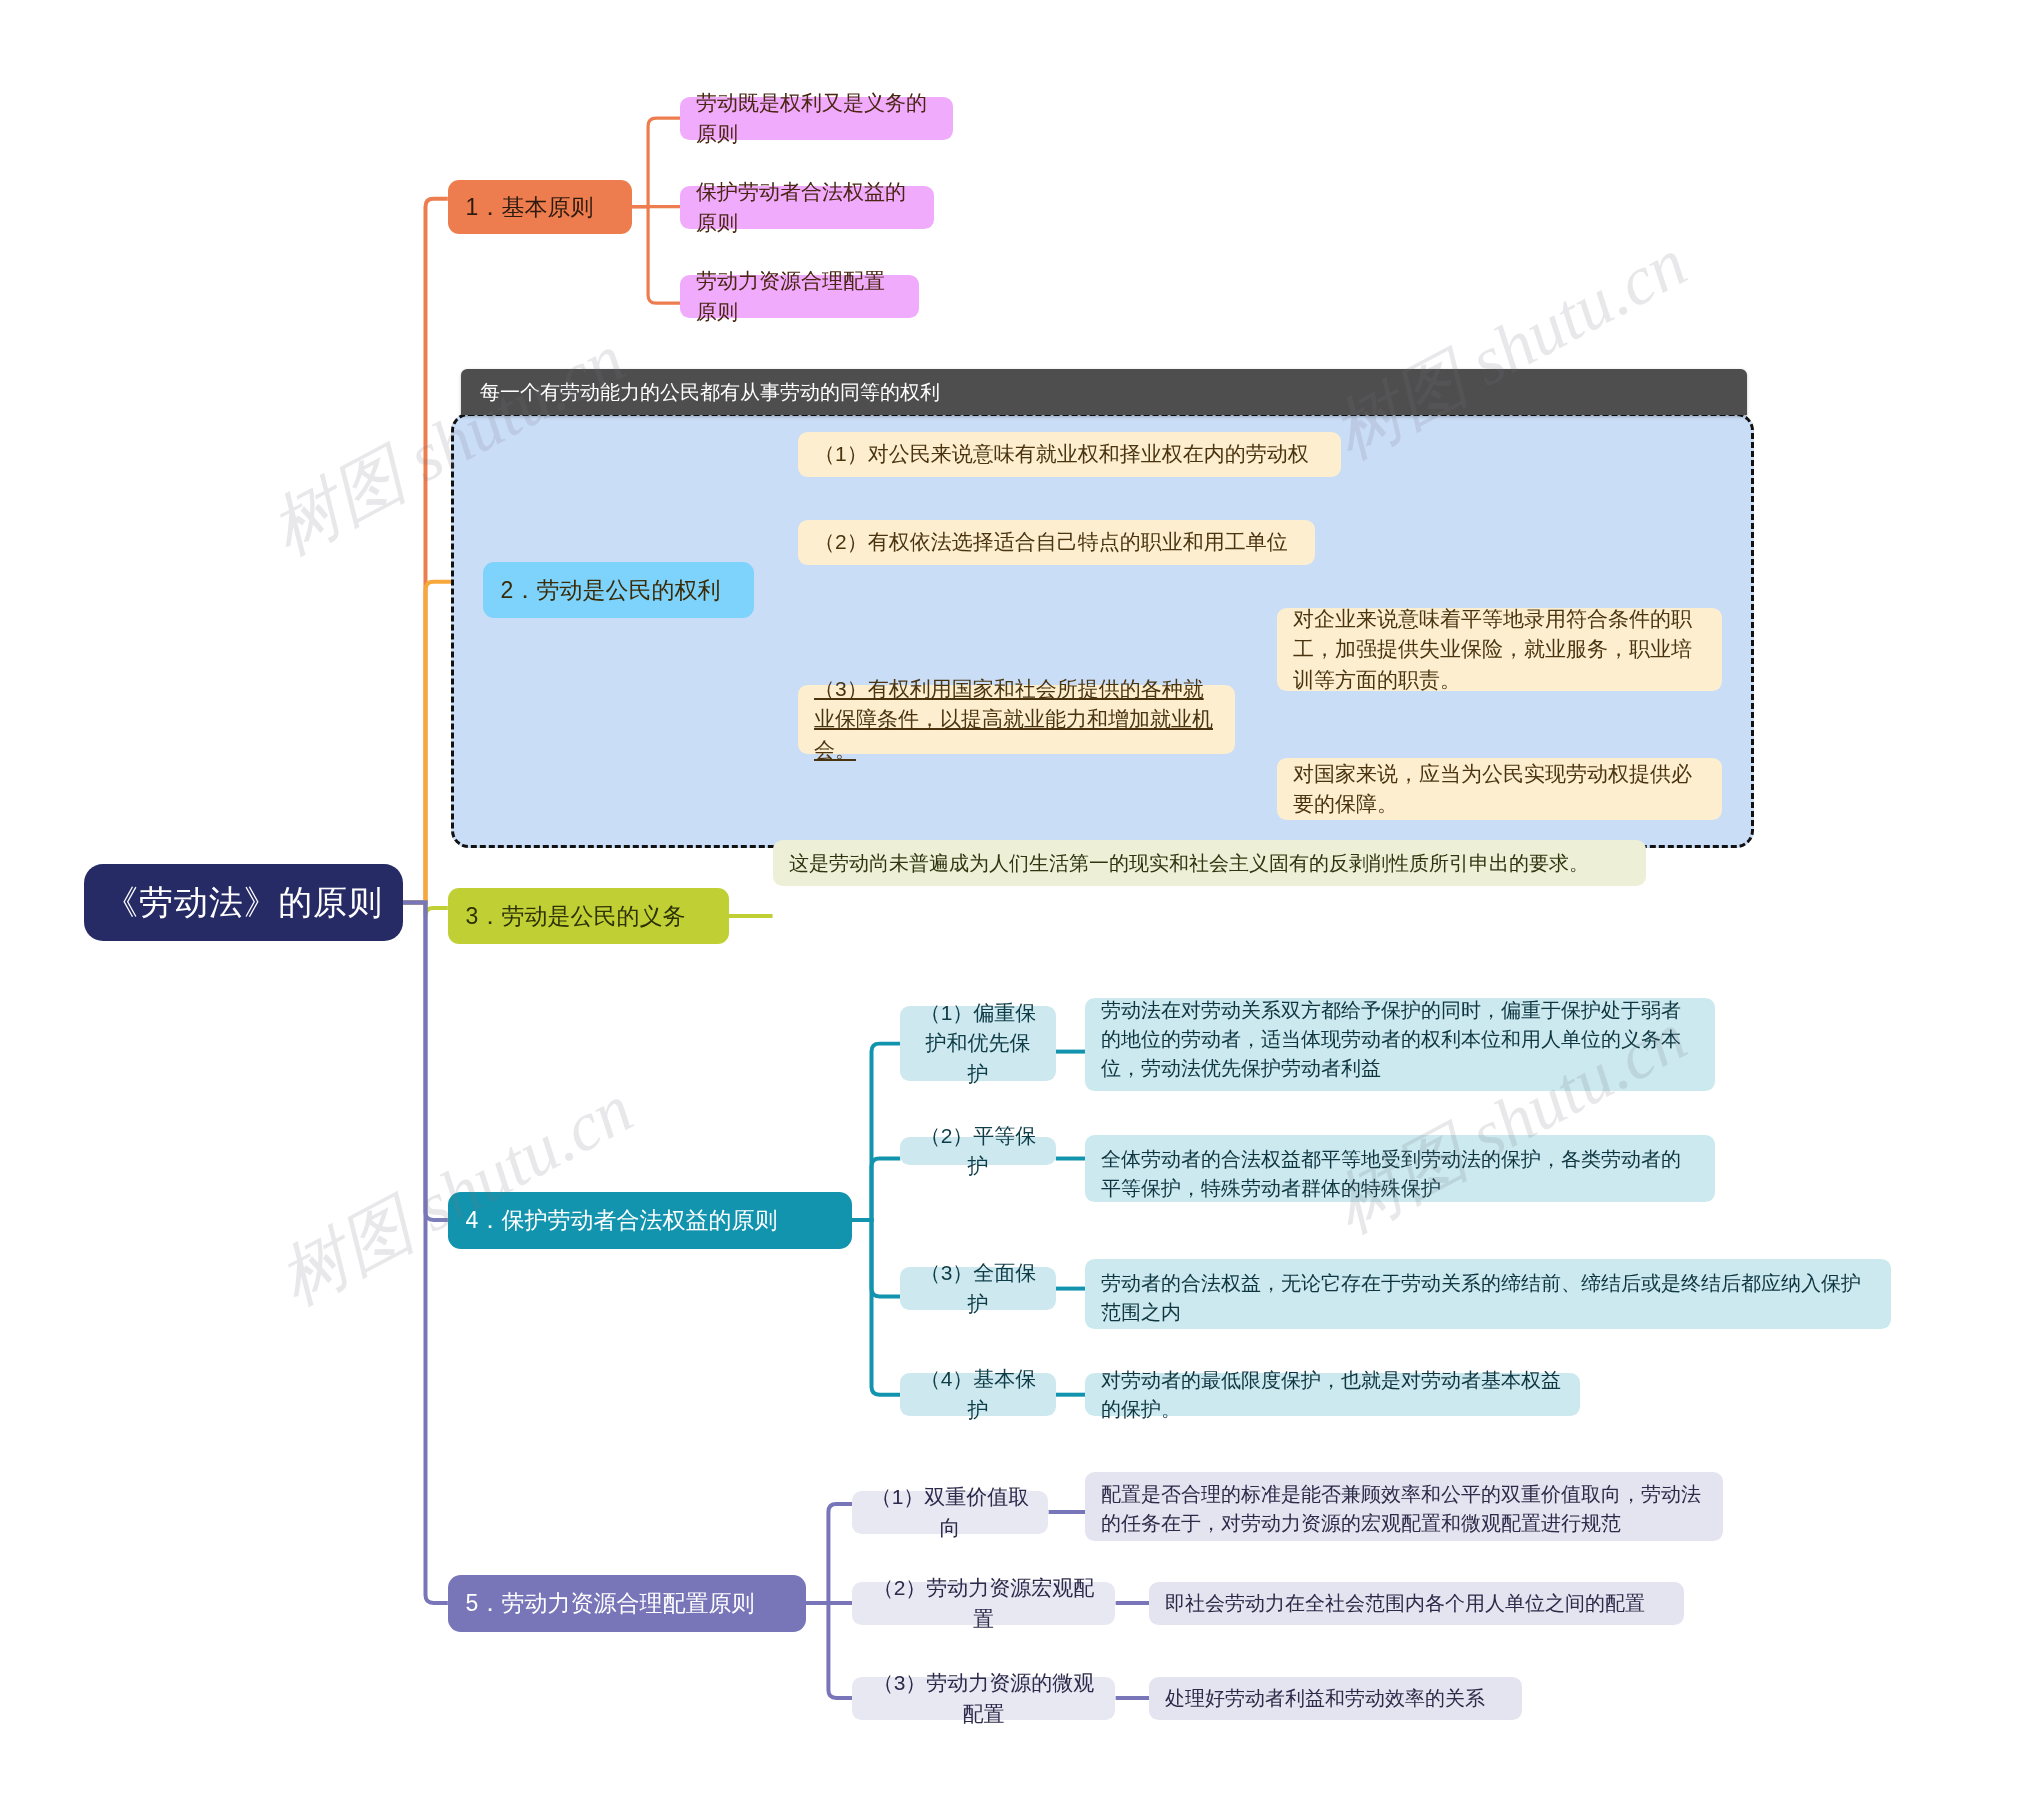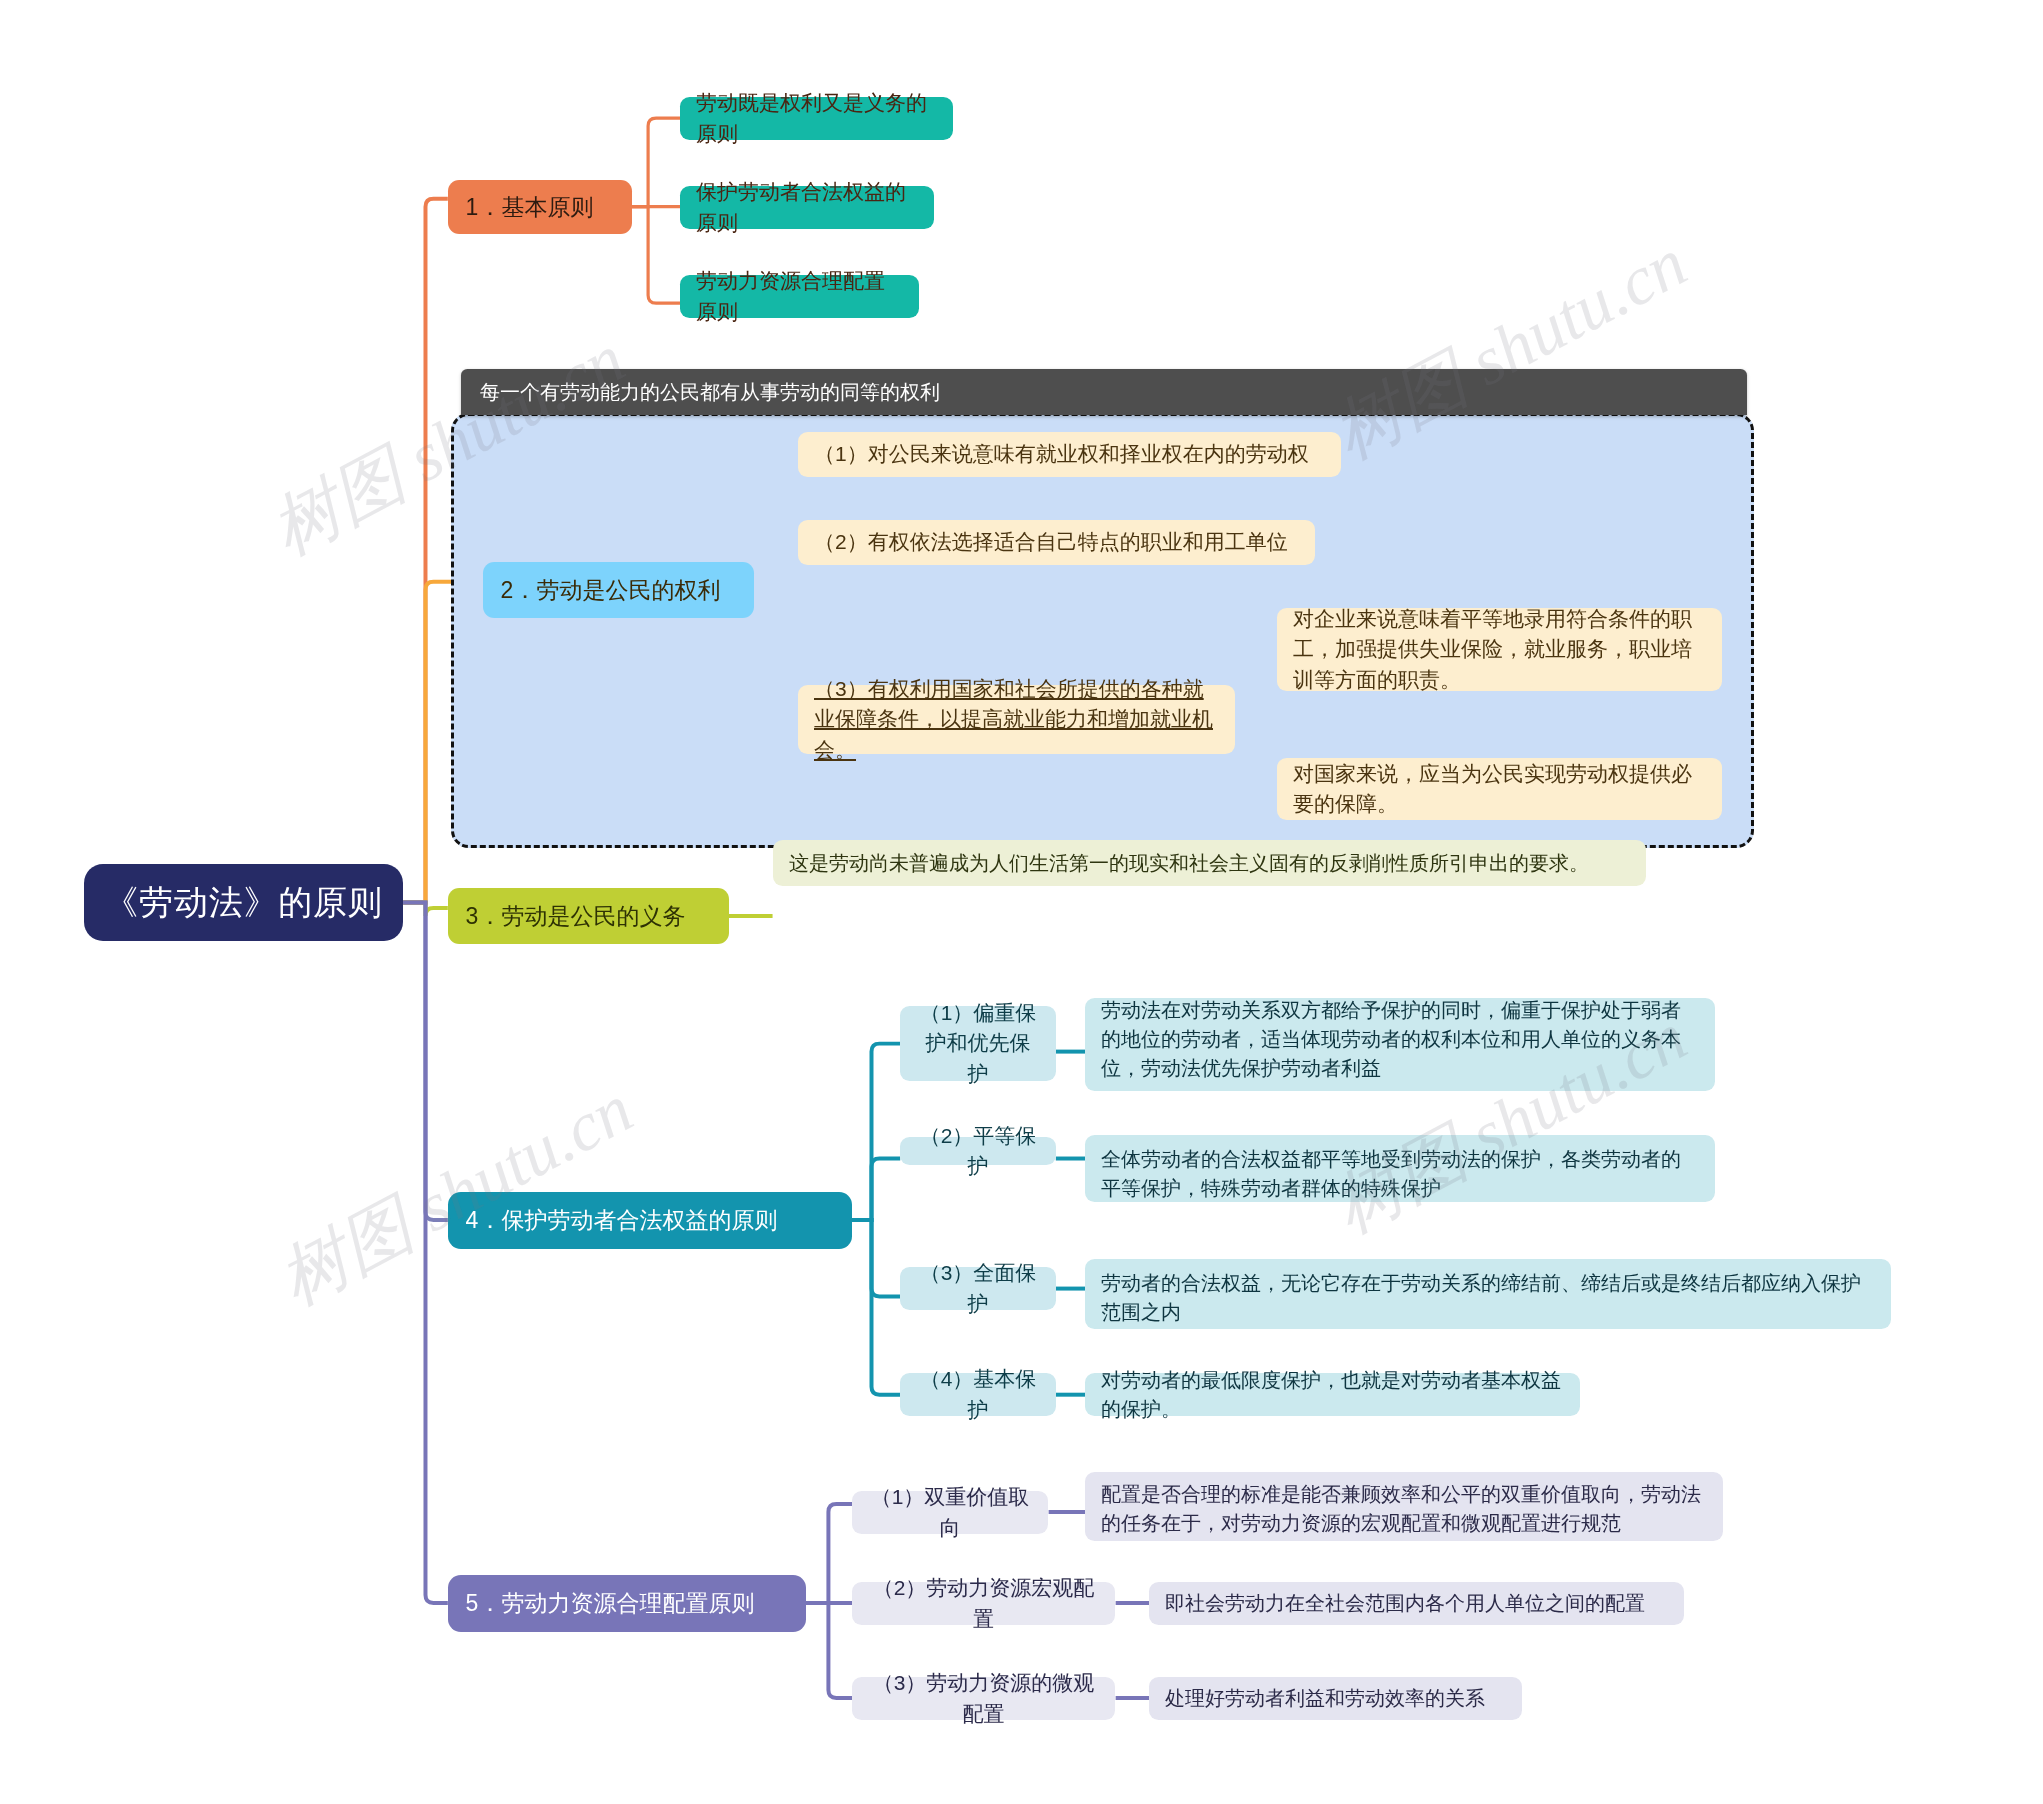--- a/index.html
+++ b/index.html
@@ -58,21 +58,21 @@
     background:#7875B8; border-radius:12.8px;
     color:#ffffff; font-size:23px; padding-left:17.6px;
     z-index:6;
   }
 
   
   .leaf { position:absolute; border-radius:9.6px; display:flex; align-items:center;
           padding:8px 16px; z-index:5; line-height:1.45; }
   .leaf span { display:block; }
 
-  .lf-orange-lite { background:#14b8a6; color:#4a2512; font-size:21px; }
+  .lf-orange-lite { background:#f0abfc; color:#4a2512; font-size:21px; }
   .lf-cream       { background:#FDEECF; color:#4a3410; font-size:21px; }
   .lf-green-lite  { background:#EDF0D6; color:#2e3510; font-size:20px; }
   .lf-teal-chip   { background:#CDE8EF; color:#0e3d48; font-size:21px; }
   .lf-teal-desc   { background:#CBE9EE; color:#0e3540; font-size:20px; }
   .lf-purple-chip { background:#E8E8F2; color:#2b2a4a; font-size:21px; }
   .lf-purple-desc { background:#E4E4F0; color:#2b2a48; font-size:20px; }
 
   
   .summary-region {
     position:absolute; left:451px; top:413px; width:1303px; height:435px;

